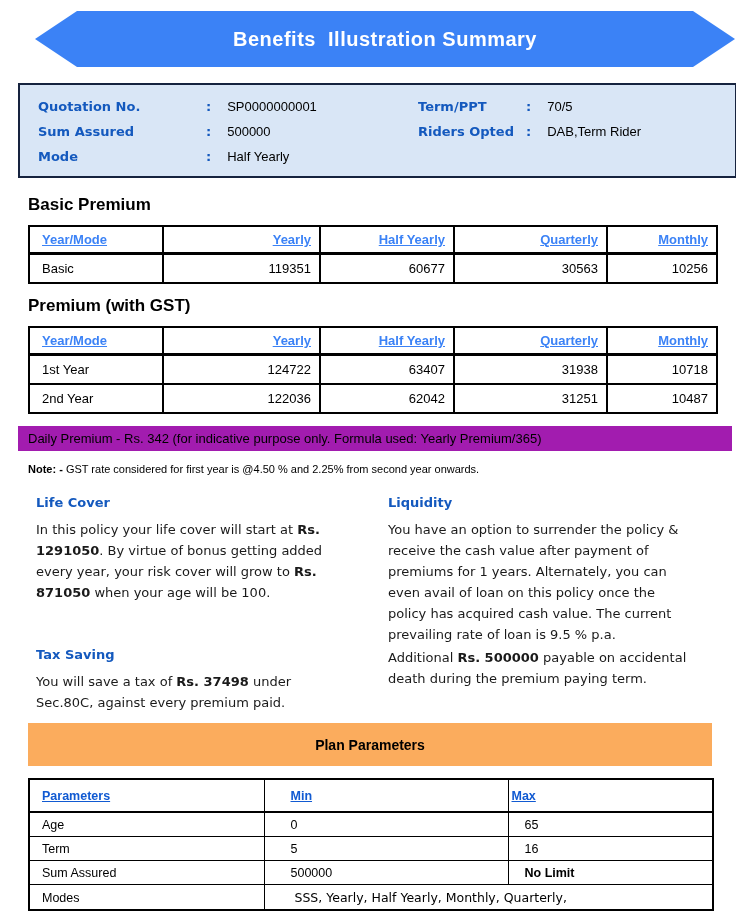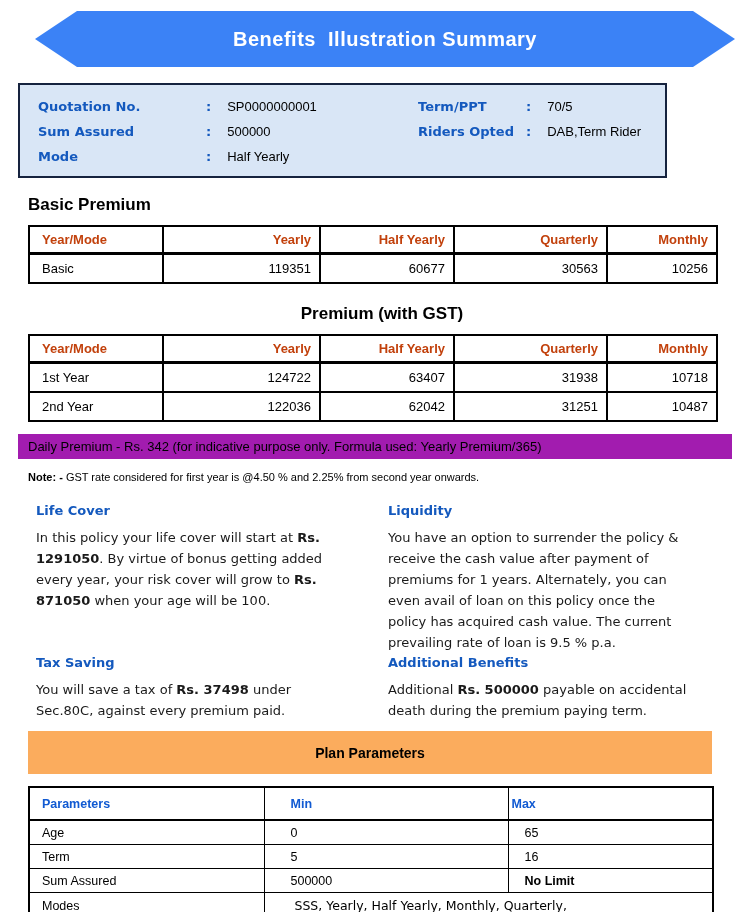--- a/index.html
+++ b/index.html
@@ -7,40 +7,40 @@
               font-family:"Liberation Sans", sans-serif; }
 
   
   .banner { margin:9px 0 0 35px; width:700px; height:60px; background:#3b82f6;
             clip-path:polygon(0 50%, 42px 2px, calc(100% - 42px) 2px, 100% 50%, calc(100% - 42px) calc(100% - 2px), 42px calc(100% - 2px));
             display:flex; align-items:center; justify-content:center; }
   .banner-title { color:#ffffff; font-weight:bold; font-size:20px; letter-spacing:.5px;
                   white-space:pre-wrap; }
 
   
-  .info-box { margin:14px 0 0 18px; width:649px; background:#D9E6F6;
+  .info-box { margin:14px 0 0 18px; width:719px; background:#D9E6F6;
               border:2px solid #16233F; display:grid; grid-template-columns:380px 1fr;
               padding:9px 0 7px 18px; }
   .info-row { display:flex; align-items:baseline; padding:5px 0; font-size:13px; }
   .info-label { font-family:"DejaVu Sans", sans-serif; font-weight:bold; color:#1459BE; }
   .col-l .info-label { width:168px; }
   .col-r .info-label { width:108px; }
   .info-colon { color:#1459BE; font-weight:bold; font-family:"DejaVu Sans", sans-serif; }
   .info-value { color:#000; margin-left:16px; }
 
   
   .section-heading { margin:17px 0 10px 28px; font-size:17px; font-weight:bold; color:#000; }
-  .section-heading.second { margin-top:20px;text-align:center; }
+  .section-heading.second { margin-top:12px; }
 
   
   table.prem { border-collapse:collapse; table-layout:fixed; width:688px; margin-left:28px;
                font-size:13px; }
   table.prem { border:2px solid #000; }
   .prem th, .prem td { border:2px solid #000; padding:5px 8px; text-align:right; }
-  .prem th { color:#c2410c; font-weight:bold; border-bottom:3px solid #000; }
+  .prem th { color:#3b82f6; font-weight:bold; border-bottom:3px solid #000;text-decoration:underline; }
   .prem td { padding:6px 8px; color:#000; }
   .prem .l { text-align:left; padding-left:12px; }
 
   
   .daily-strip { margin:12px 0 12px 18px; width:714px; background:#a21caf; color:#000;
                  font-size:13px; padding:5px 0 5px 10px; }
   .note { margin:9px 0 0 28px; font-size:11px; color:#000; }
 
   
   .benefits-grid { margin:20px 0 0 36px; display:grid; grid-template-columns:352px 330px;
@@ -52,21 +52,21 @@
 
   
   .orange-bar { margin:10px 0 0 28px; width:684px; height:43px; background:#FBAC5D;
                 display:flex; align-items:center; justify-content:center; }
   .orange-bar span { font-weight:bold; font-size:14px; color:#000; }
 
   table.plan { border-collapse:collapse; table-layout:fixed; width:684px;
                margin:12px 0 0 28px; font-size:12.5px; border:2px solid #000; }
   .plan th, .plan td { border:1px solid #000; text-align:left; color:#000; }
   .plan th { color:#115AD2; font-weight:bold; padding:9px 0 8px 12px;
-             border-bottom:2px solid #000; }
+             border-bottom:2px solid #000;text-decoration:underline; }
   .plan th.min { padding-left:26px; vertical-align:bottom; }
   .plan th.max { padding-left:3px;border-radius:15px; }
   .plan td { padding:5px 0 4px 12px; }
   .plan td.min { padding-left:26px; }
   .plan td.max { padding-left:16px; }
   .plan td.bold-val { font-weight:bold; }
   .plan td.modes-val { padding-left:30px; font-family:"DejaVu Sans", sans-serif; font-size:12.5px; }
 </style>
 </head>
 <body>
@@ -186,21 +186,20 @@
   </div>
   <div class="benefit">
     <h3>Liquidity</h3>
     <p><span>You have an option to surrender the policy &amp; receive the cash value after payment of premiums for 1 years. Alternately, you can even avail of loan on this policy once the policy has acquired cash value. The current prevailing rate of loan is 9.5 % p.a.</span></p>
   </div>
   <div class="benefit">
     <h3>Tax Saving</h3>
     <p><span>You will save a tax of </span><b>Rs. 37498</b><span> under Sec.80C, against every premium paid.</span></p>
   </div>
   <div class="benefit">
-    <h3>Additional Benefits</h3>
     <p><span>Additional </span><b>Rs. 500000</b><span> payable on accidental death during the premium paying term.</span></p>
   </div>
 </div>
 
 <div class="orange-bar">
   <span>Plan Parameters</span>
 </div>
 
 <table class="plan">
   <colgroup>

